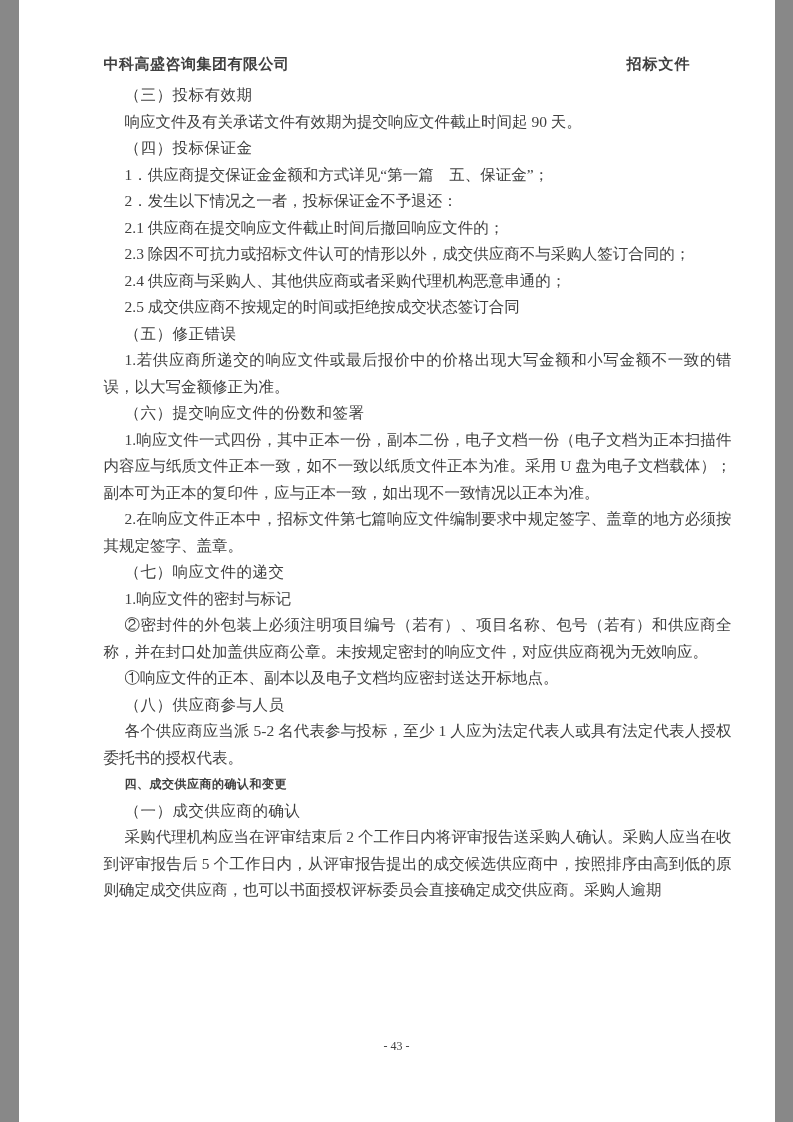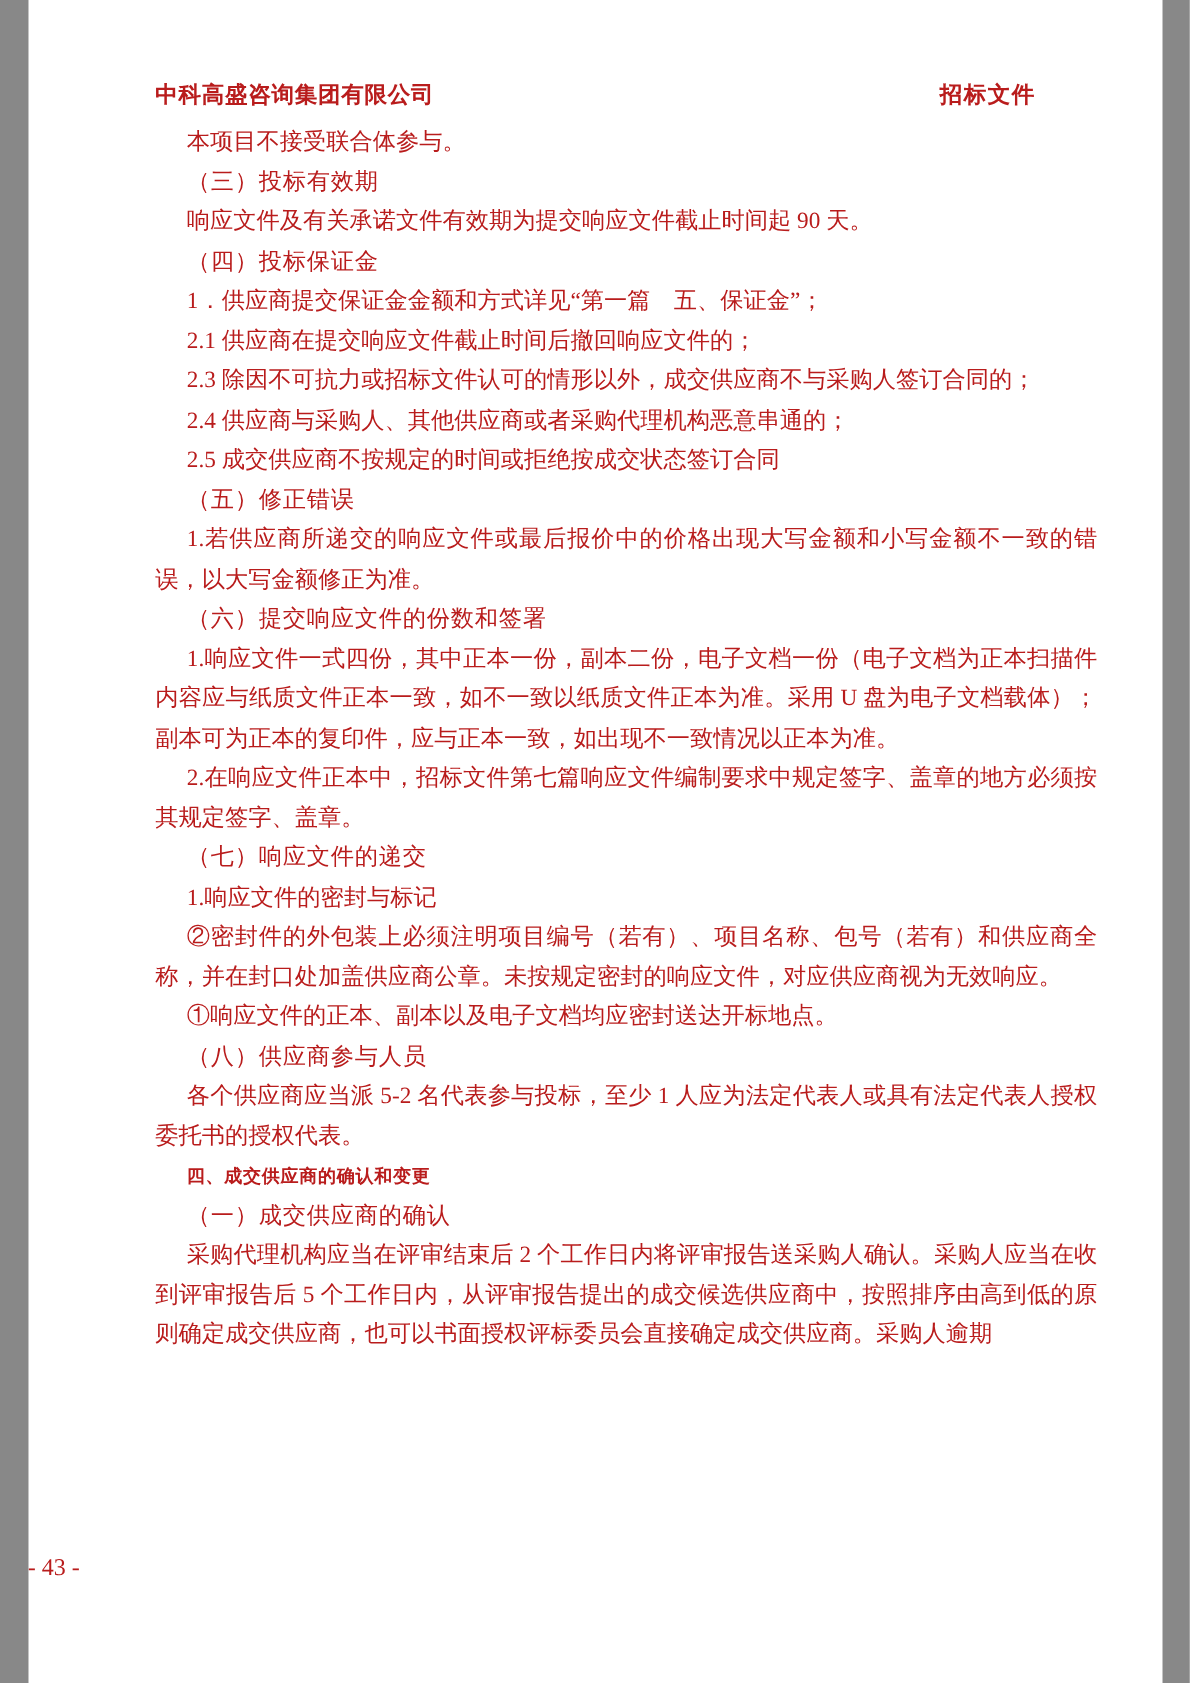--- a/index.html
+++ b/index.html
@@ -2,21 +2,21 @@
 <html><head>
 <meta charset="utf-8">
 <style>
   html, body { margin: 0; padding: 0; background: #888; }
   .page {
     position: relative;
     width: 756px;
     height: 1122px;
     margin: 0 auto;
     background: #ffffff;
-    color: #b91c1c;
+    color: #404040;
     font-family: "Liberation Serif", serif;
     overflow: hidden;
   }
   .page-header {
     position: absolute;
     top: 54px;
     left: 85px;
     right: 84px;
     display: flex;
     justify-content: space-between;
@@ -49,41 +49,42 @@
     font-family: "Liberation Sans", sans-serif;
     font-weight: bold;
     font-size: 12px;
     letter-spacing: 0.5px;
   }
   .page-footer {
     position: absolute;
     top: 1037px;
     left: 0;
     right: 0;
-    font-size: 16px;
+    text-align: center;
+    font-size: 12px;
     line-height: 18px;
   }
 </style>
 </head>
 <body>
 
 <div class="page">
 
   <div class="page-header">
     <span class="header-company">中科高盛咨询集团有限公司</span>
     <span class="header-doctype">招标文件</span>
   </div>
 
   <div class="document-body">
 
-  <p class="body">本项目不接受联合体参与。</p>
       <p class="section-heading">（三）投标有效期</p>
       <p class="body">响应文件及有关承诺文件有效期为提交响应文件截止时间起 90 天。</p>
       <p class="section-heading">（四）投标保证金</p>
       <p class="body">1．供应商提交保证金金额和方式详见“第一篇　五、保证金”；</p>
+      <p class="body">2．发生以下情况之一者，投标保证金不予退还：</p>
       <p class="body">2.1 供应商在提交响应文件截止时间后撤回响应文件的；</p>
       <p class="body">2.3 除因不可抗力或招标文件认可的情形以外，成交供应商不与采购人签订合同的；</p>
       <p class="body">2.4 供应商与采购人、其他供应商或者采购代理机构恶意串通的；</p>
       <p class="body">2.5 成交供应商不按规定的时间或拒绝按成交状态签订合同</p>
       <p class="section-heading">（五）修正错误</p>
       <p class="body">1.若供应商所递交的响应文件或最后报价中的价格出现大写金额和小写金额不一致的错误，以大写金额修正为准。</p>
       <p class="section-heading">（六）提交响应文件的份数和签署</p>
       <p class="body">1.响应文件一式四份，其中正本一份，副本二份，电子文档一份（电子文档为正本扫描件内容应与纸质文件正本一致，如不一致以纸质文件正本为准。采用 U 盘为电子文档载体）；副本可为正本的复印件，应与正本一致，如出现不一致情况以正本为准。</p>
       <p class="body">2.在响应文件正本中，招标文件第七篇响应文件编制要求中规定签字、盖章的地方必须按其规定签字、盖章。</p>
       <p class="section-heading">（七）响应文件的递交</p>

